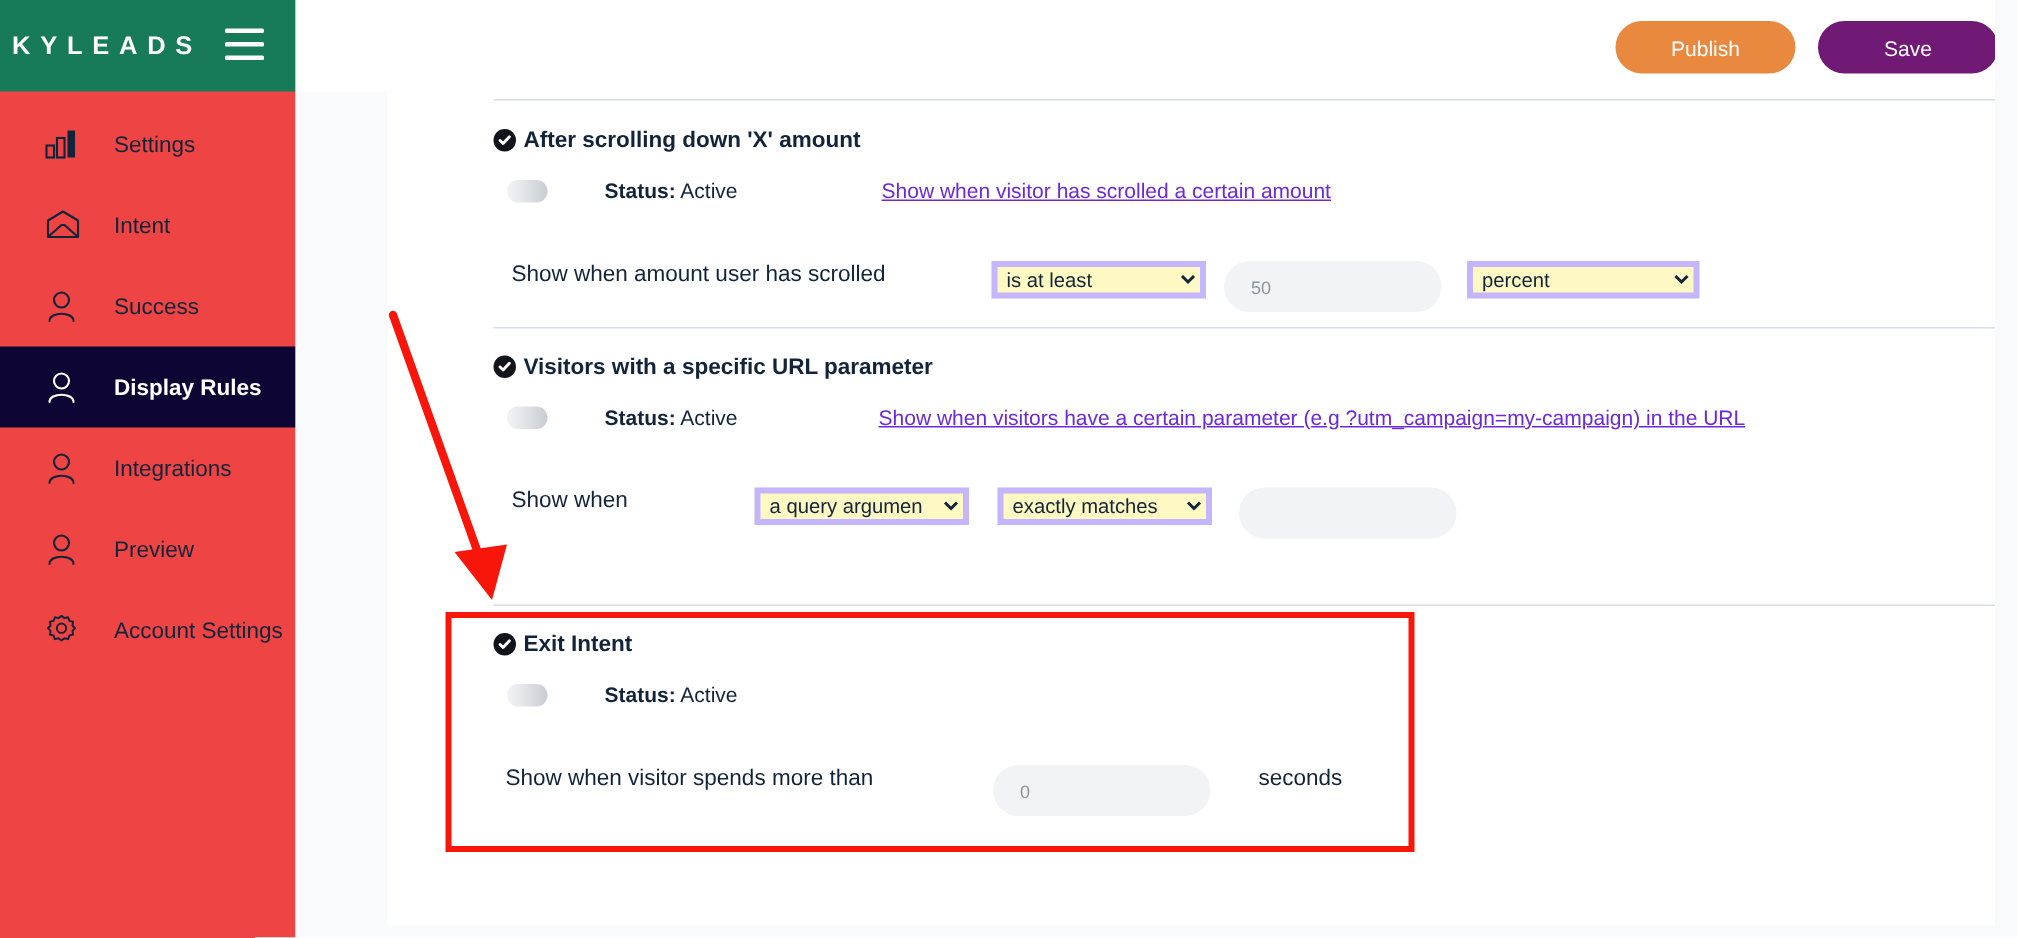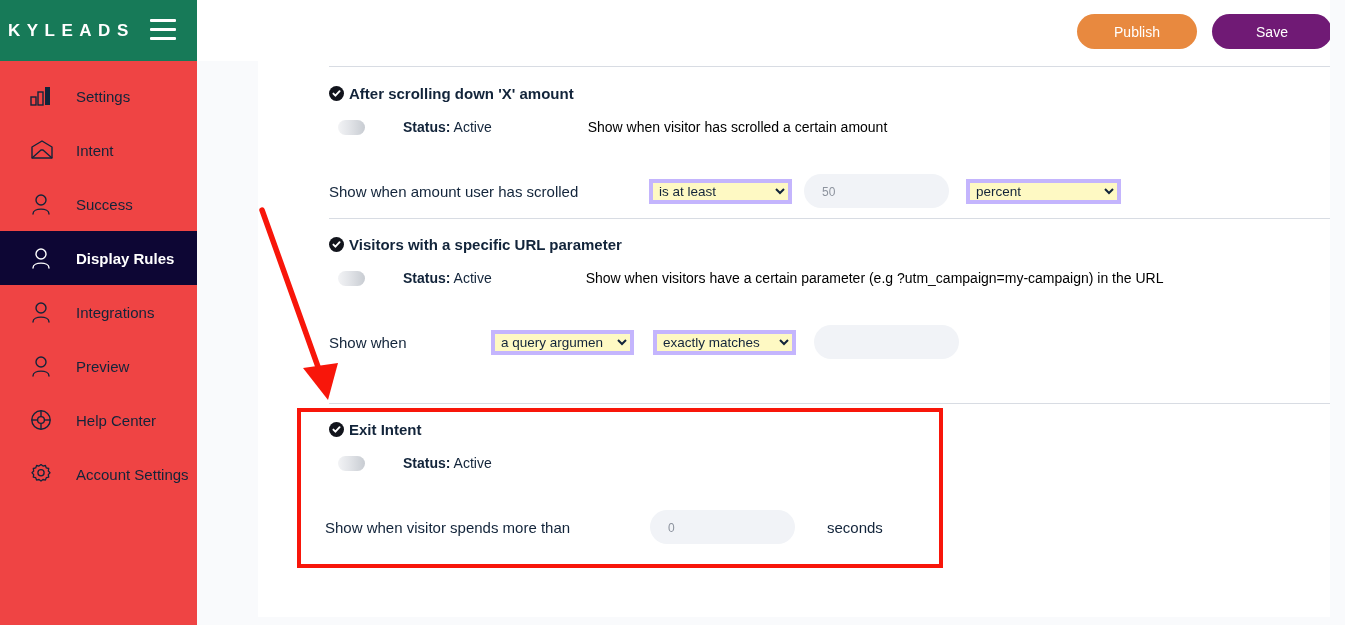--- a/index.html
+++ b/index.html
@@ -123,23 +123,23 @@
 
   .status-row { display: flex; align-items: center; gap: 28px; }
   .toggle {
     width: 27px; height: 15px; border-radius: 8px;
     background: linear-gradient(to right, #f2f3f5 0%, #e3e5e9 40%, #c8ccd2 100%);
     flex: 0 0 auto;
     cursor: pointer;
   }
   .status-label { font-size: 14px; color: #12243a; margin-left: 10px; }
   .status-label b { font-weight: 700; }
-  .status-desc { font-size: 14px; color: #000000; }
-
-  .field-row { display: flex; align-items: center; }
+  .status-desc { font-size: 14px; color: #6d28d9; text-decoration: underline; }
+
+  .field-row { display: flex; align-items: flex-start; margin-left: 12px; }
   .field-label { font-size: 15px; color: #12243a; }
 
   select.sel {
     height: 25px;
     font-family: "Liberation Sans", sans-serif;
     font-size: 13.5px;
     color: #12243a;
     background: #fef9c3;
     border: 4px solid #c4b5fd;
     border-radius: 0;
@@ -247,33 +247,20 @@
       <div class="nav-item">
         <span class="nav-ico">
           <svg width="22" height="21" viewBox="0 0 22 21">
             <circle cx="11" cy="6" r="5" fill="none" stroke="#12243a" stroke-width="1.4"></circle>
             <path d="M3 20 C3 13.5 19 13.5 19 20" fill="none" stroke="#12243a" stroke-width="1.4" stroke-linecap="round"></path>
           </svg>
         </span>
         <span class="nav-label">Preview</span>
       </div>
 
-      <div class="nav-item">
-        <span class="nav-ico">
-          <svg width="22" height="22" viewBox="0 0 22 22">
-            <circle cx="11" cy="11" r="9.2" fill="none" stroke="#12243a" stroke-width="1.4"></circle>
-            <circle cx="11" cy="11" r="3.4" fill="none" stroke="#12243a" stroke-width="1.4"></circle>
-            <line x1="11" y1="1.8" x2="11" y2="7.6" stroke="#12243a" stroke-width="1.4"></line>
-            <line x1="11" y1="14.4" x2="11" y2="20.2" stroke="#12243a" stroke-width="1.4"></line>
-            <line x1="1.8" y1="11" x2="7.6" y2="11" stroke="#12243a" stroke-width="1.4"></line>
-            <line x1="14.4" y1="11" x2="20.2" y2="11" stroke="#12243a" stroke-width="1.4"></line>
-          </svg>
-        </span>
-        <span class="nav-label">Help Center</span>
-      </div>
 
       <div class="nav-item">
         <span class="nav-ico">
           <svg width="22" height="22" viewBox="0 0 22 22">
             <path d="M11 1.6 L13 3.1 L15.4 2.5 L16.3 4.9 L18.7 5.5 L18.3 8 L20 9.8 L18.3 11.6
                      L18.7 14.1 L16.3 14.7 L15.4 17.1 L13 16.5 L11 18 L9 16.5 L6.6 17.1
                      L5.7 14.7 L3.3 14.1 L3.7 11.6 L2 9.8 L3.7 8 L3.3 5.5 L5.7 4.9 L6.6 2.5 L9 3.1 Z" fill="none" stroke="#12243a" stroke-width="1.3" stroke-linejoin="round"></path>
             <circle cx="11" cy="9.8" r="3.1" fill="none" stroke="#12243a" stroke-width="1.3"></circle>
           </svg>
         </span>

